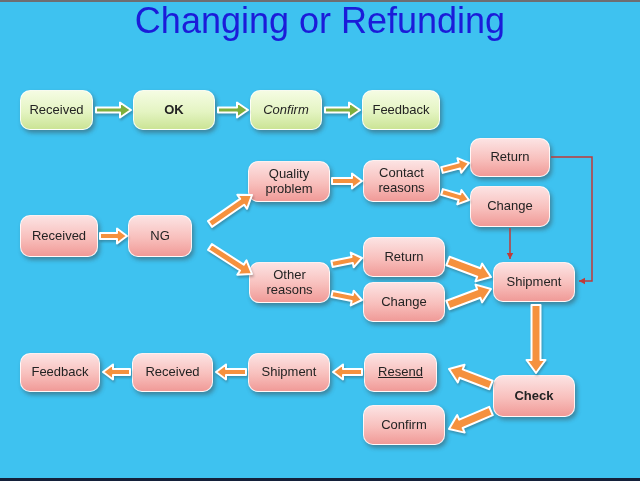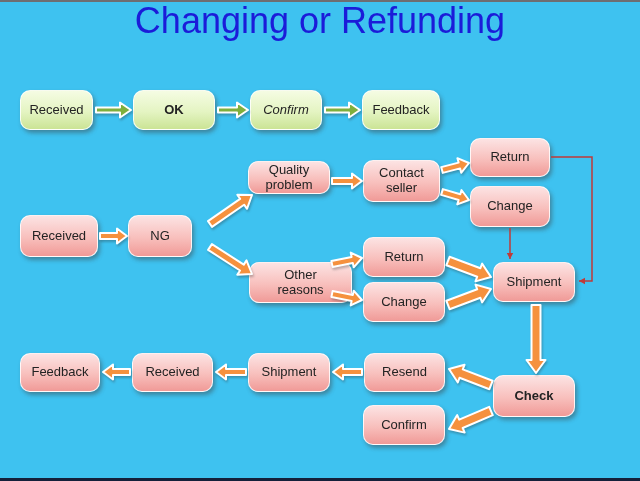--- a/index.html
+++ b/index.html
@@ -42,35 +42,35 @@
 <div id="stage" style="background: rgb(62, 194, 240);">
   <div id="top-border" style="background: rgb(110, 110, 114);"></div>
   <div id="title" style="color: rgb(27, 28, 217);">Changing or Refunding</div>
   <div id="nodes">
       <div class="node green" style="left: 20px; top: 90px; width: 73px; height: 40px;">Received</div>
       <div class="node green" style="left: 133px; top: 90px; width: 82px; height: 40px; font-weight: bold;">OK</div>
       <div class="node green" style="left: 250px; top: 90px; width: 72px; height: 40px; font-style: italic;">Confirm</div>
       <div class="node green" style="left: 362px; top: 90px; width: 78px; height: 40px;">Feedback</div>
       <div class="node pink" style="left: 20px; top: 215px; width: 78px; height: 42px;">Received</div>
       <div class="node pink" style="left: 128px; top: 215px; width: 64px; height: 42px;">NG</div>
-      <div class="node pink" style="left: 248px; top: 161px; width: 82px; height: 33px;">Quality
+      <div class="node pink" style="left: 248px; top: 161px; width: 82px; height: 41px;">Quality
 problem</div>
-      <div class="node pink" style="left: 249px; top: 262px; width: 103px; height: 41px;">Other
+      <div class="node pink" style="left: 249px; top: 262px; width: 81px; height: 41px;">Other
 reasons</div>
       <div class="node pink" style="left: 363px; top: 160px; width: 77px; height: 42px;">Contact
-seller</div>
+reasons</div>
       <div class="node pink" style="left: 470px; top: 138px; width: 80px; height: 39px;">Return</div>
       <div class="node pink" style="left: 470px; top: 186px; width: 80px; height: 41px;">Change</div>
       <div class="node pink" style="left: 363px; top: 237px; width: 82px; height: 40px;">Return</div>
       <div class="node pink" style="left: 363px; top: 282px; width: 82px; height: 40px;">Change</div>
       <div class="node pink" style="left: 493px; top: 262px; width: 82px; height: 40px;">Shipment</div>
       <div class="node pink" style="left: 20px; top: 353px; width: 80px; height: 39px;">Feedback</div>
       <div class="node pink" style="left: 132px; top: 353px; width: 81px; height: 39px;">Received</div>
       <div class="node pink" style="left: 248px; top: 353px; width: 82px; height: 39px;">Shipment</div>
-      <div class="node pink" style="left: 364px; top: 353px; width: 81px; height: 39px;">Resend</div>
+      <div class="node pink" style="left: 364px; top: 353px; width: 73px; height: 39px; text-decoration: underline;">Resend</div>
       <div class="node pink" style="left: 493px; top: 375px; width: 82px; height: 42px; font-weight: bold;">Check</div>
       <div class="node pink" style="left: 363px; top: 405px; width: 82px; height: 40px;">Confirm</div>
     </div>
   <svg id="arrow-layer" width="640" height="481" viewBox="0 0 640 481">
       <polygon points="96.0,112.5 120.0,112.5 120.0,117.5 131.0,110.0 120.0,102.5 120.0,107.5 96.0,107.5" fill="#7FAF3D" stroke="#FFFFFF" stroke-width="2" stroke-linejoin="round" class="block-arrow"></polygon>
       <polygon points="218.0,112.5 237.0,112.5 237.0,117.5 248.0,110.0 237.0,102.5 237.0,107.5 218.0,107.5" fill="#7FAF3D" stroke="#FFFFFF" stroke-width="2" stroke-linejoin="round" class="block-arrow"></polygon>
       <polygon points="325.0,112.5 349.0,112.5 349.0,117.5 360.0,110.0 349.0,102.5 349.0,107.5 325.0,107.5" fill="#7FAF3D" stroke="#FFFFFF" stroke-width="2" stroke-linejoin="round" class="block-arrow"></polygon>
       <polygon points="100.0,239.0 117.0,239.0 117.0,243.5 127.0,236.0 117.0,228.5 117.0,233.0 100.0,233.0" fill="#F5913E" stroke="#FFFFFF" stroke-width="2" stroke-linejoin="round" class="block-arrow"></polygon>
       <polygon points="212.0,226.9 244.1,204.7 247.0,208.8 252.0,195.0 237.3,194.8 240.1,198.9 208.0,221.1" fill="#F5913E" stroke="#FFFFFF" stroke-width="2" stroke-linejoin="round" class="block-arrow"></polygon>
       <polygon points="208.1,249.9 240.0,270.5 237.3,274.7 252.0,274.0 246.5,260.4 243.8,264.6 211.9,244.1" fill="#F5913E" stroke="#FFFFFF" stroke-width="2" stroke-linejoin="round" class="block-arrow"></polygon>

